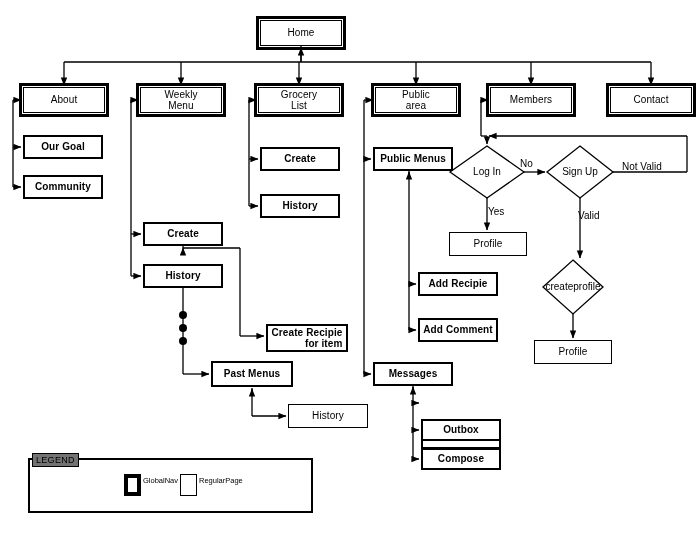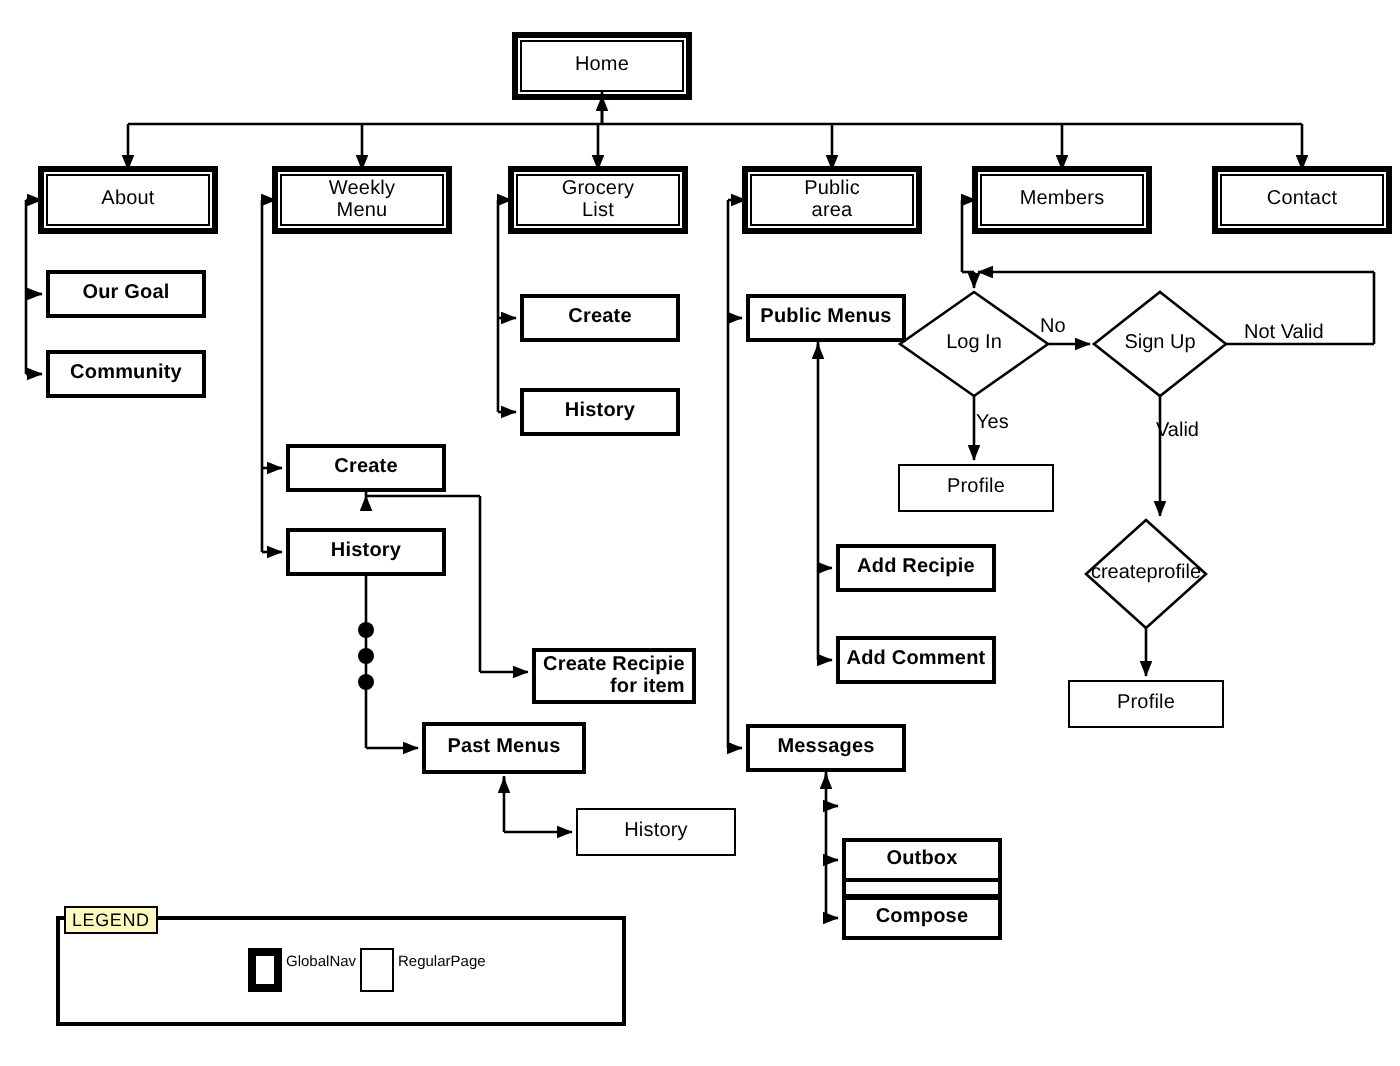--- a/index.html
+++ b/index.html
@@ -72,21 +72,21 @@
   .legend-box {
     position: absolute;
     box-sizing: border-box;
     border: 2px solid #000000;
     background: #ffffff;
   }
   .legend-title {
     position: absolute;
     box-sizing: border-box;
     border: 1px solid #000000;
-    background: #fef9c3;
+    background: #737373;
     font-size: 9px;
     padding: 1px 3px;
     color: #000;
     letter-spacing: 0.3px;
   }
   .legend-swatch-global {
     position: absolute;
     box-sizing: border-box;
     width: 17px; height: 22px;
     background: #ffffff;

